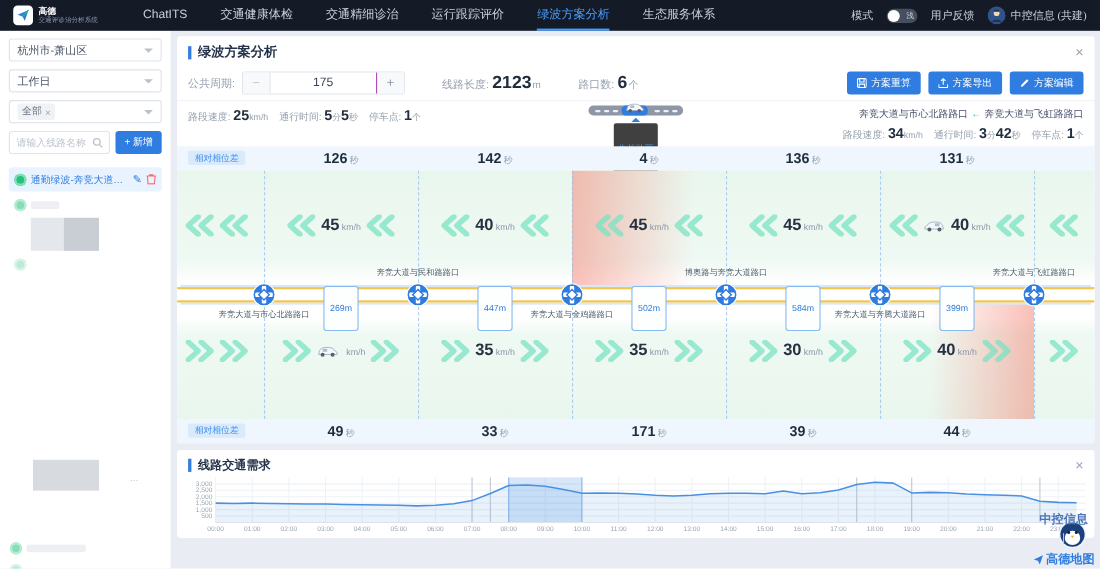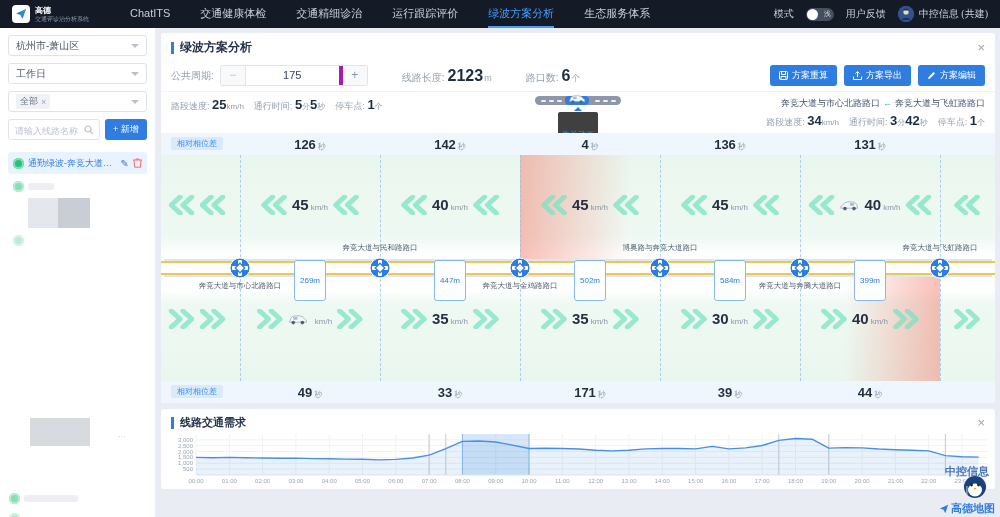--- a/index.html
+++ b/index.html
@@ -59,21 +59,21 @@
   .close-x { margin-left:auto; color:#9aa5b3; font-size:13px; line-height:12px; cursor:pointer; }
 
   .tabs { display:flex; background:#eef2f7; border-bottom:1px solid #e5eaf1; }
   .tab { padding:5px 17px; font-size:10px; color:#94a0af; cursor:pointer; }
   .tab.active { background:#fff; color:#2f7de0; }
 
   .controls { display:flex; align-items:center; padding:5px 10px; border-bottom:1px solid #f1f3f6; }
   .lbl { font-size:10px; color:#95a0ae; }
   .stepper { display:flex; width:148px; height:21px; border:1px solid #e0e5ec; border-radius:2px; margin-left:6px; }
   .st-btn { width:24px; text-align:center; line-height:19px; color:#c0c8d2; background:#f7f9fb; font-size:12px; }
-  .st-val { flex:1; text-align:center; line-height:19px; font-size:11px; color:#39445a; border-left:1px solid #e0e5ec; border-right:4px solid #a21caf; }
+  .st-val { flex:1; text-align:center; line-height:19px; font-size:11px; color:#39445a; border-left:1px solid #e0e5ec; border-right:1px solid #a21caf; }
   .metric { display:flex; align-items:baseline; margin-left:34px; }
   .metric b { font-size:16px; color:#1f2d3d; margin:0 1px 0 3px; }
   .metric i { font-style:normal; font-size:9px; color:#95a0ae; }
   .btns { margin-left:auto; display:flex; gap:7px; }
   .blue-btn { height:21px; background:#2f7de0; border:none; border-radius:3px; color:#fff; font-size:9px; padding:0 9px; display:flex; align-items:center; gap:4px; }
 
   .info-row { position:relative; display:flex; justify-content:space-between; padding:5px 10px 4px; height:41px; }
   .dir .route { font-size:9px; color:#44506a; margin-bottom:3px; white-space:nowrap; }
   .dir .arrow { color:#2ec08a; font-weight:bold; margin:0 3px; }
   .dir .stats { display:flex; gap:10px; font-size:9px; color:#95a0ae; align-items:baseline; white-space:nowrap; }

